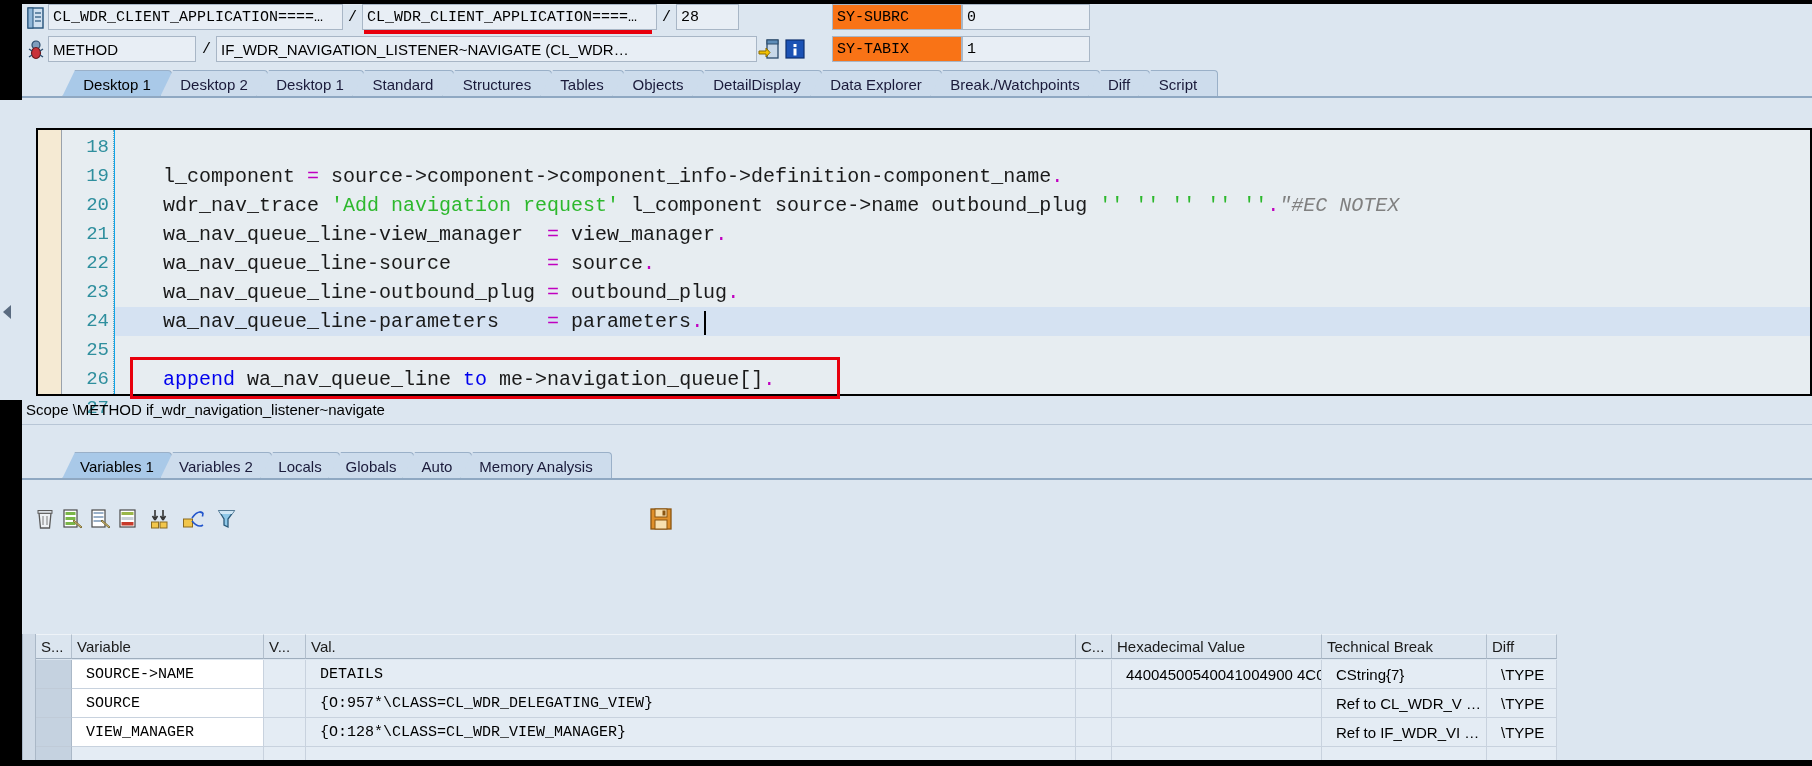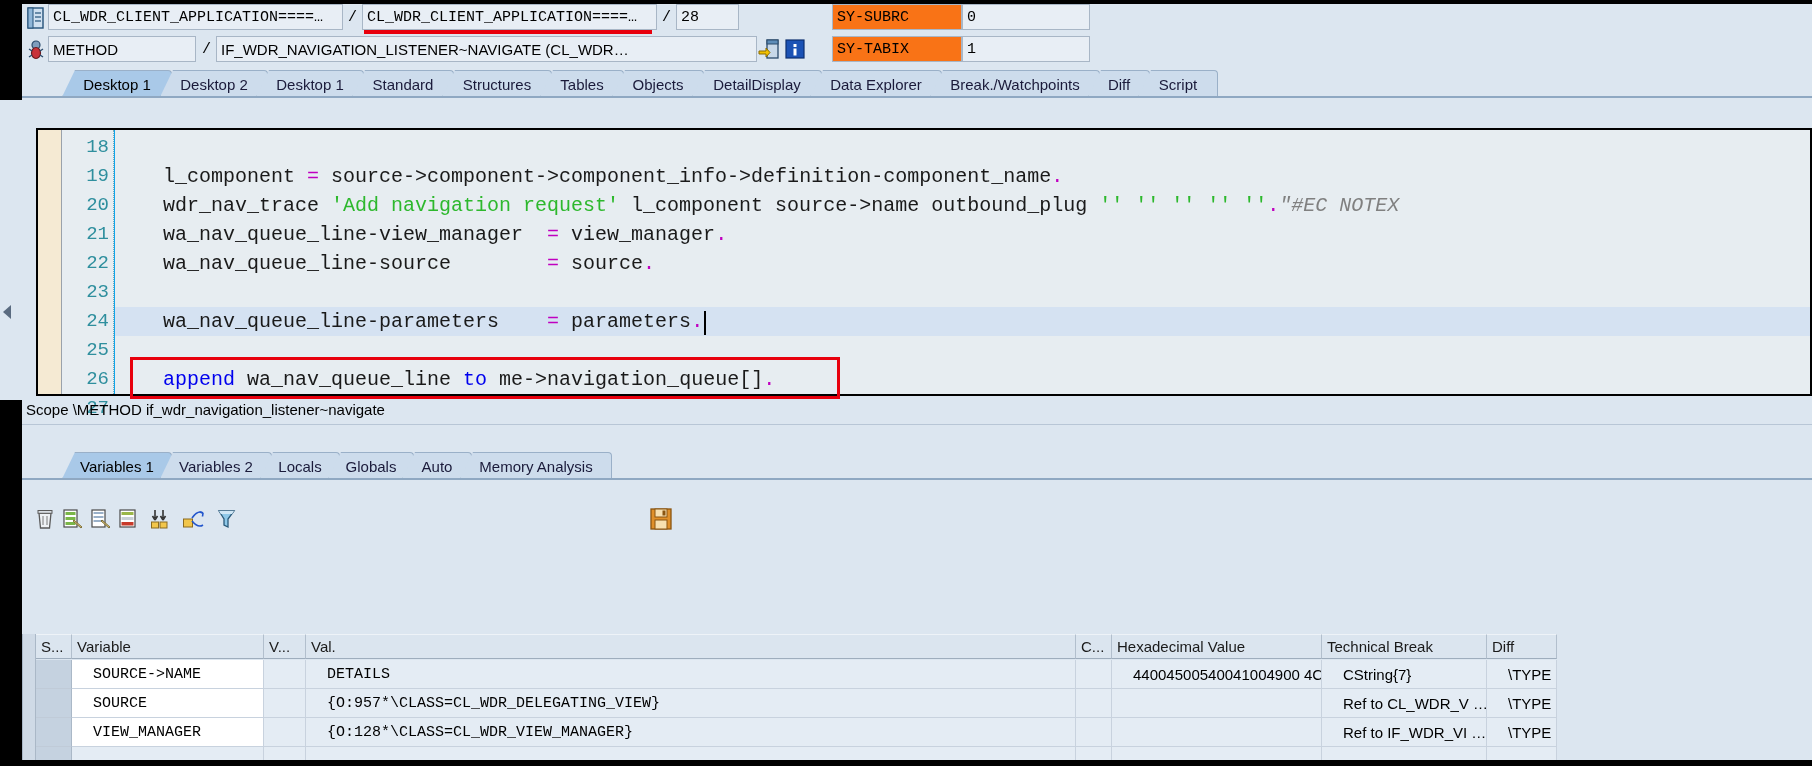--- a/index.html
+++ b/index.html
@@ -178,21 +178,21 @@
     display: flex; align-items: center;
     padding-left: 5px;
     white-space: nowrap; overflow: hidden;
   }
   .td {
     position: absolute;
     height: 29px;
     font-family: "Liberation Mono", monospace;
     font-size: 15px; color: #000;
     display: flex; align-items: center;
-    padding-left: 21px;
+    padding-left: 14px;
     white-space: nowrap; overflow: hidden;
     border-right: 1px solid #c8d2de;
     border-bottom: 1px solid #c8d2de;
   }
   .td.sans { font-family: "Liberation Sans", sans-serif; }
   .td.white { background: #ffffff; }
   .td.alt  { background: #e4ecf4; }
   .rowsel {
     position: absolute;
     width: 22px; height: 29px;
@@ -325,20 +325,21 @@
         <div class="ln" style="top: 209px;">25</div>
         <div class="ln" style="top: 238px;">26</div>
         <div class="ln" style="top: 267px;">27</div>
       </div>
     <div class="code-area" id="code-area" style="left:77px; top:0px; width:1695px; height:264px;">
         <div class="codeline" style="top: 6px;"></div>
         <div class="codeline" style="top: 35px;"><span>    l_component </span><span class="k-op">=</span><span> source-&gt;component-&gt;component_info-&gt;definition-component_name</span><span class="k-op">.</span></div>
         <div class="codeline" style="top: 64px;"><span>    wdr_nav_trace </span><span class="k-str">'Add navigation request'</span><span> l_component source-&gt;name outbound_plug </span><span class="k-str">''</span><span> </span><span class="k-str">''</span><span> </span><span class="k-str">''</span><span> </span><span class="k-str">''</span><span> </span><span class="k-str">''</span><span class="k-op">.</span><span class="k-cmt">"#EC NOTEX</span></div>
         <div class="codeline" style="top: 122px;"><span>    wa_nav_queue_line-source        </span><span class="k-op">=</span><span> source</span><span class="k-op">.</span></div>
         <div class="codeline" style="top: 93px;"><span>    wa_nav_queue_line-view_manager  </span><span class="k-op">=</span><span> view_manager</span><span class="k-op">.</span></div>
+        <div class="codeline" style="top: 151px;"><span>    wa_nav_queue_line-outbound_plug </span><span class="k-op">=</span><span> outbound_plug</span><span class="k-op">.</span></div>
         <div class="hl-line" style="left: 0px; top: 177px; width: 1695px; height: 29px;"></div>
         <div class="codeline" style="top: 180px;"><span>    wa_nav_queue_line-parameters    </span><span class="k-op">=</span><span> parameters</span><span class="k-op">.</span></div>
         <div class="caret" style="left: 589.47px; top: 181px; height: 24px;"></div>
         <div class="codeline" style="top: 209px;"></div>
         <div class="codeline" style="top: 238px;"><span>    </span><span class="k-kw">append</span><span> wa_nav_queue_line </span><span class="k-kw">to</span><span> me-&gt;navigation_queue[]</span><span class="k-op">.</span></div>
       </div>
   </div>
 
   <div class="scope" style="left:26px; top:398px; width:900px; height:22px;">Scope \METHOD if_wdr_navigation_listener~navigate</div>
   <div class="hr-sep" style="left:22px; top:424px; width:1790px;"></div>

